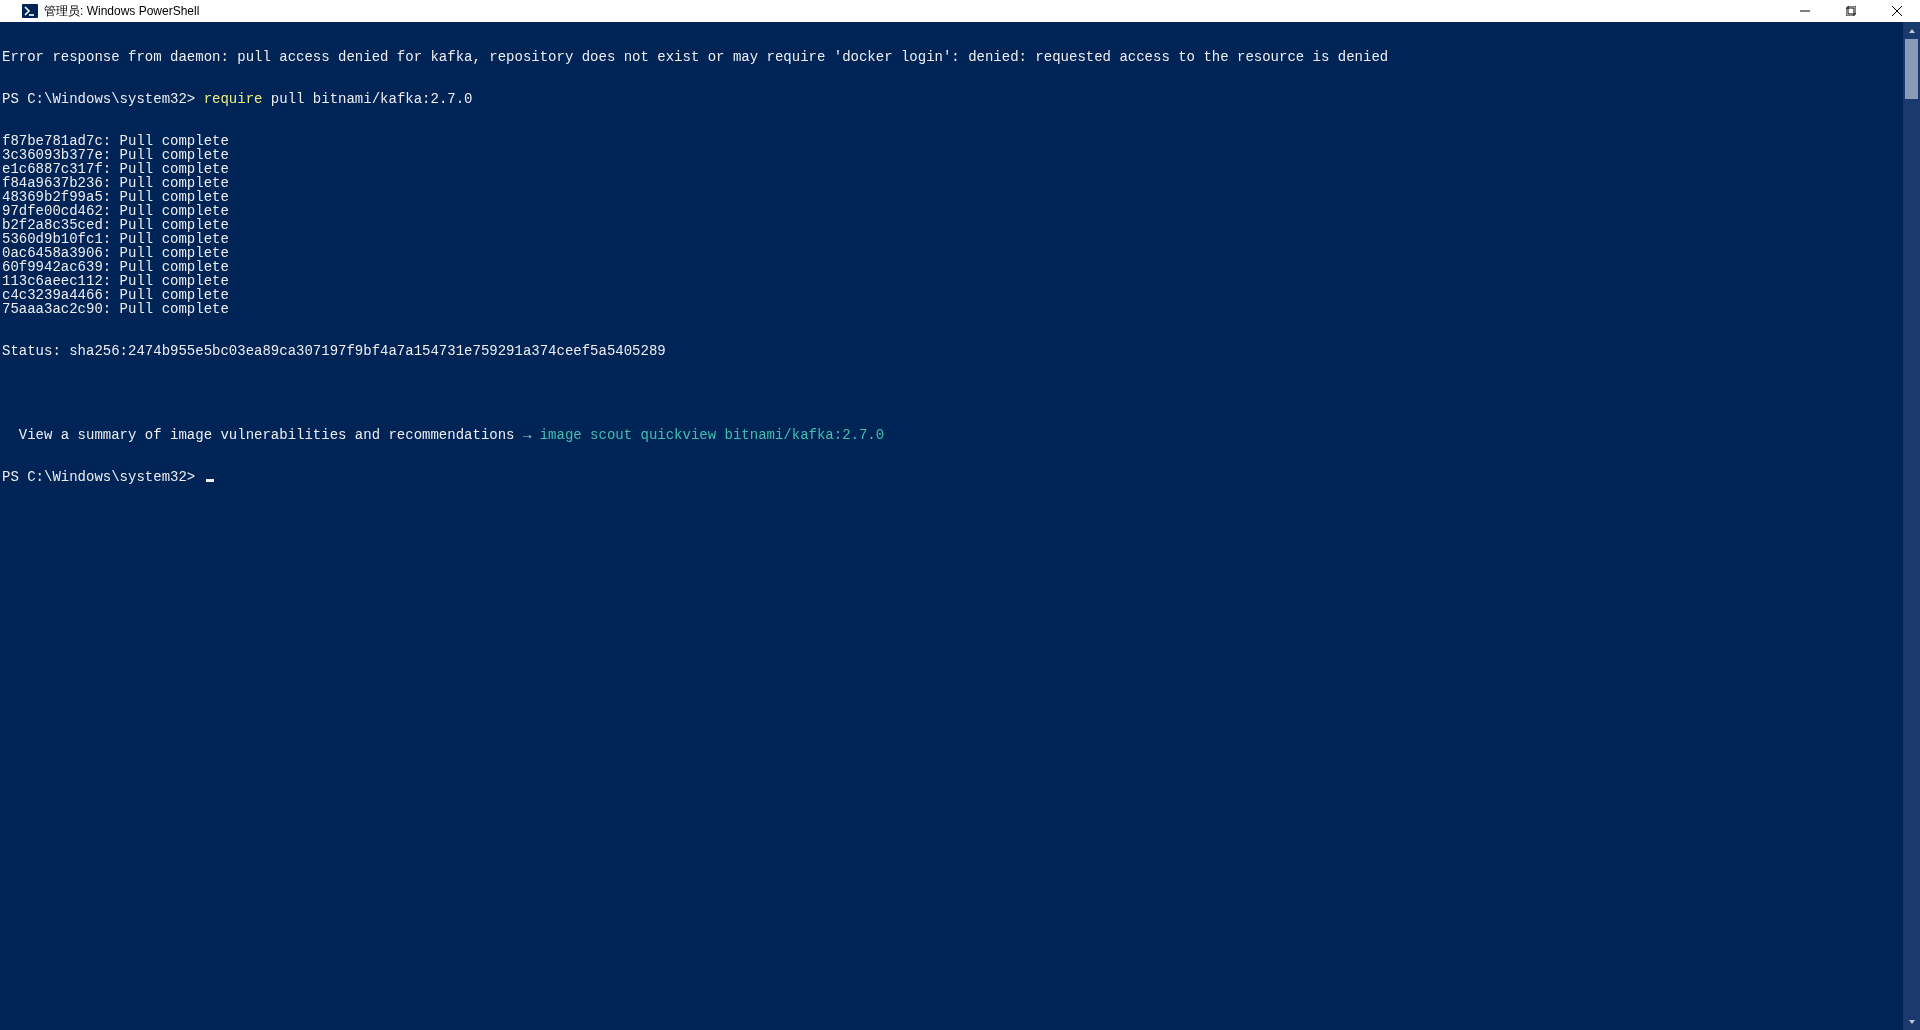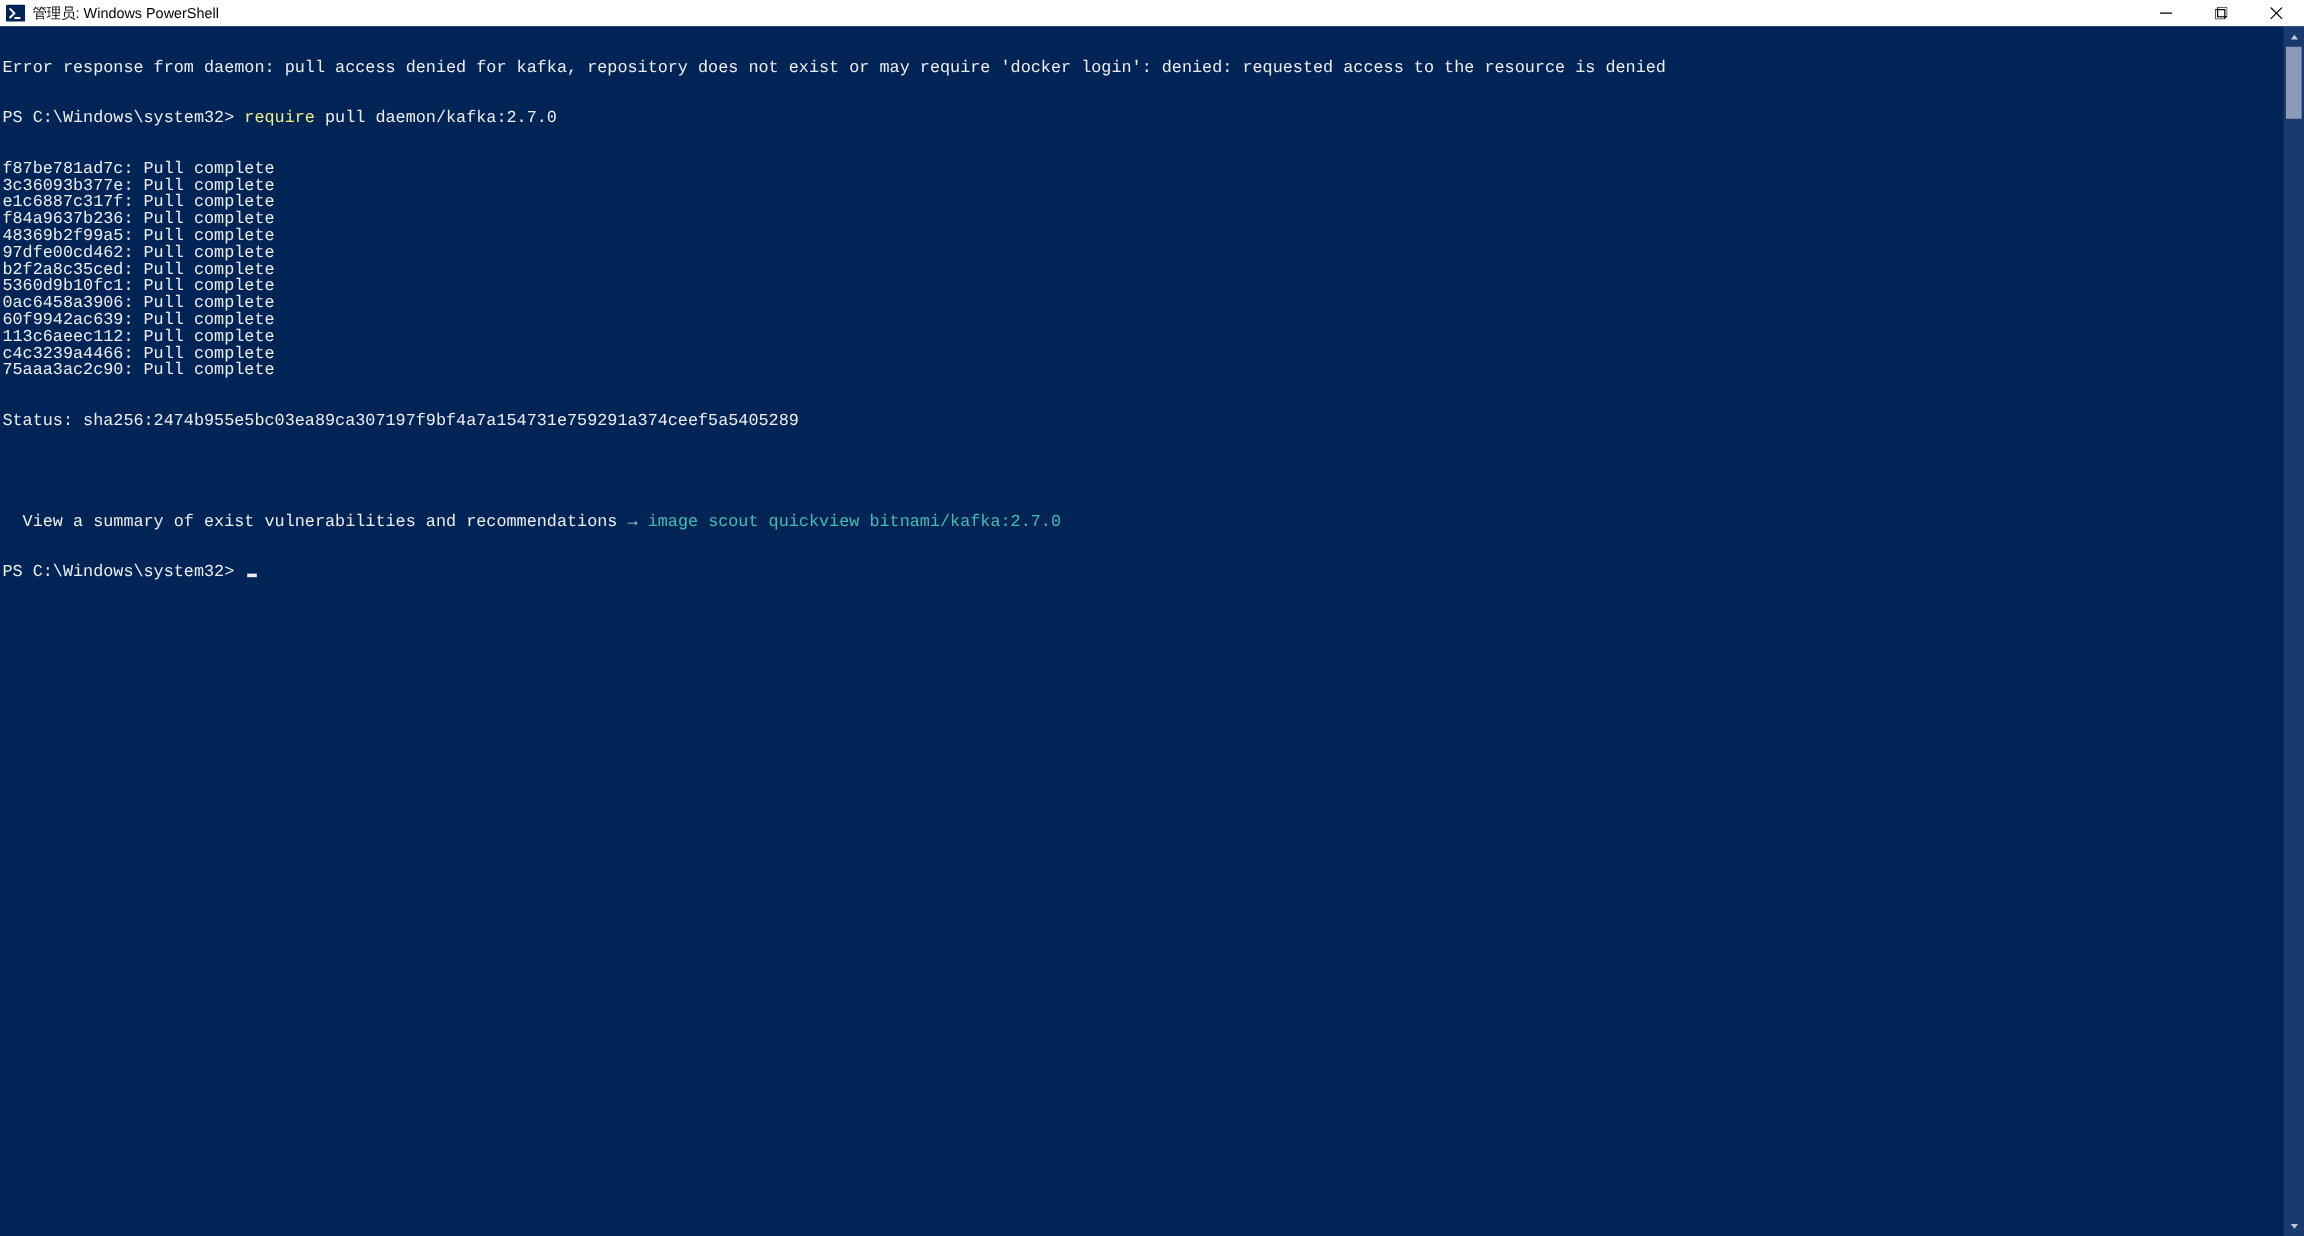--- a/index.html
+++ b/index.html
@@ -10,21 +10,21 @@
     height: 22px;
     background: #ffffff;
     display: flex;
     align-items: center;
     justify-content: space-between;
     font-family: "Segoe UI", Tahoma, sans-serif;
     font-size: 12px;
     color: #000000;
     user-select: none;
   }
-  .titlebar-left { display: flex; align-items: center; gap: 6px; padding-left: 5px; }
+  .titlebar-left { display: flex; align-items: center; gap: 6px; padding-left: 22px; }
   .titlebar-icon {
     width: 16px; height: 16px;
     display: inline-flex; align-items: center; justify-content: center;
   }
   .titlebar-controls { display: flex; height: 100%; }
   .titlebar-btn {
     width: 46px; height: 100%;
     display: flex; align-items: center; justify-content: center;
     color: #000;
   }
@@ -111,25 +111,25 @@
         <line x1="0" y1="0" x2="10" y2="10" stroke="currentColor" stroke-width="1"></line>
         <line x1="10" y1="0" x2="0" y2="10" stroke="currentColor" stroke-width="1"></line>
       </svg>
     </div>
   </div>
 </div>
 
 <div class="client">
   <div class="terminal">
     <div class="line c-white">Error response from daemon: pull access denied for kafka, repository does not exist or may require 'docker login': denied: requested access to the resource is denied</div>
-    <div class="line"><span class="c-white">PS C:\Windows\system32&gt; </span><span class="c-yellow">require</span><span class="c-white"> pull daemon/kafka:2.7.0</span></div>
+    <div class="line"><span class="c-white">PS C:\Windows\system32&gt; </span><span class="c-yellow">require</span><span class="c-white"> pull bitnami/kafka:2.7.0</span></div>
     <div id="layers-container"><div class="line c-white">f87be781ad7c: Pull complete</div><div class="line c-white">3c36093b377e: Pull complete</div><div class="line c-white">e1c6887c317f: Pull complete</div><div class="line c-white">f84a9637b236: Pull complete</div><div class="line c-white">48369b2f99a5: Pull complete</div><div class="line c-white">97dfe00cd462: Pull complete</div><div class="line c-white">b2f2a8c35ced: Pull complete</div><div class="line c-white">5360d9b10fc1: Pull complete</div><div class="line c-white">0ac6458a3906: Pull complete</div><div class="line c-white">60f9942ac639: Pull complete</div><div class="line c-white">113c6aeec112: Pull complete</div><div class="line c-white">c4c3239a4466: Pull complete</div><div class="line c-white">75aaa3ac2c90: Pull complete</div></div>
     <div class="line c-white">Status: sha256:2474b955e5bc03ea89ca307197f9bf4a7a154731e759291a374ceef5a5405289</div>
     <div class="line">&nbsp;</div>
-    <div class="line"><span class="c-white">  View a summary of exist vulnerabilities and recommendations </span><span class="c-arrow">→</span><span class="c-cyan"> image scout quickview bitnami/kafka:2.7.0</span></div>
+    <div class="line"><span class="c-white">  View a summary of image vulnerabilities and recommendations </span><span class="c-arrow">→</span><span class="c-cyan"> image scout quickview bitnami/kafka:2.7.0</span></div>
     <div class="line"><span class="c-white">PS C:\Windows\system32&gt; </span><span class="cursor"></span></div>
   </div>
 
   <div class="scrollbar">
     <div class="scroll-arrow">
       <svg width="8" height="8" viewBox="0 0 8 8">
           <path d="M4 2 L7 6 L1 6 Z" fill="currentColor"></path>
         </svg>
     </div>
     <div class="scroll-track">

